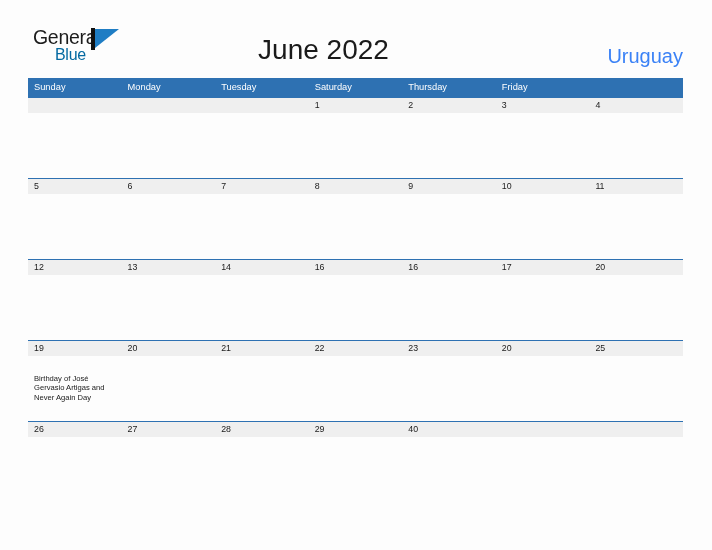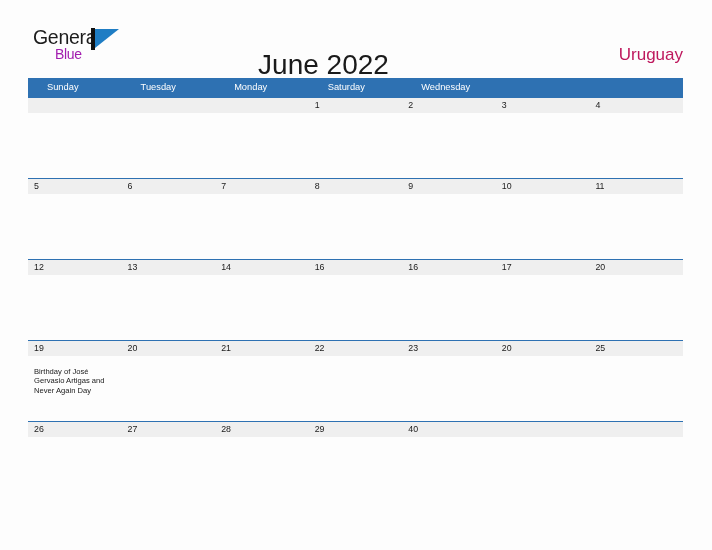--- a/index.html
+++ b/index.html
@@ -44,23 +44,23 @@
     font-size: 19.5px;
     letter-spacing: -0.3px;
     color: #1c1c1c;
     font-family: "Liberation Sans", sans-serif;
     line-height: 1;
   }
   .logo-blue {
     position: absolute;
     left: 22px;
     top: 19px;
-    font-size: 14px;
+    font-size: 16px;
     letter-spacing: -0.3px;
-    color: #a21caf;
+    color: #0369a1;
     font-family: "Liberation Sans", sans-serif;
     line-height: 1;
   }
   .logo-mark {
     position: absolute;
     left: 58px;
     top: 0px;
     width: 30px;
     height: 22px;
   }
@@ -78,37 +78,37 @@
     top: 1px;
     width: 0;
     height: 0;
     border-top: 19px solid #1f7dc4;
     border-right: 24px solid transparent;
   }
 
   .month-title {
     position: absolute;
     left: 0;
-    top: 48px;
+    top: 33px;
     width: 647px;
     text-align: center;
     font-size: 28px;
     color: #1a1a1a;
     font-weight: normal;
     letter-spacing: 0px;
     line-height: 1.2;
     font-family: "Liberation Sans", sans-serif;
   }
 
   .country {
     position: absolute;
     right: 29px;
     top: 46px;
-    font-size: 17px;
-    color: #be185d;
+    font-size: 20px;
+    color: #3b82f6;
     font-family: "Liberation Sans", sans-serif;
     line-height: 1;
   }
 
   
   .calendar {
     position: absolute;
     left: 28px;
     top: 78px;
     width: 655px;
@@ -119,21 +119,21 @@
     width: 655px;
     height: 19px;
     background: #2e71b2;
   }
   .weekday-cell {
     width: 93.571px;
     height: 28px;
     color: #ffffff;
     font-size: 9.3px;
     line-height: 19px;
-    padding-left: 19px;
+    padding-left: 6px;
     font-family: "Liberation Sans", sans-serif;
     white-space: nowrap;
     overflow: hidden;
   }
 
   .week {
     width: 655px;
     position: relative;
   }
 
@@ -158,21 +158,21 @@
   }
 
   .week-body {
     display: flex;
     width: 655px;
     height: 65px;
     background: #fdfdfd;
   }
   .event-cell {
     width: 93.571px;
-    padding: 11px 6px 0 6px;
+    padding: 18px 6px 0 6px;
     font-size: 7.6px;
     line-height: 9.4px;
     color: #1a1a1a;
     font-family: "Liberation Sans", sans-serif;
     word-wrap: break-word;
   }
   .event-cell .event-text {
     display: block;
   }
 
@@ -199,24 +199,25 @@
     <div class="month-title">June 2022</div>
 
     <div class="country">Uruguay</div>
 
   </div>
 
   <div class="calendar">
 
     <div class="weekday-row">
       <div class="weekday-cell">Sunday</div>
+      <div class="weekday-cell">Monday</div>
       <div class="weekday-cell">Tuesday</div>
-      <div class="weekday-cell">Monday</div>
       <div class="weekday-cell">Saturday</div>
-      <div class="weekday-cell">Wednesday</div>
+      <div class="weekday-cell">Thursday</div>
+      <div class="weekday-cell">Friday</div>
     </div>
 
     <div class="week">
       <div class="week-dates">
         <div class="date-cell"></div>
         <div class="date-cell"></div>
         <div class="date-cell"></div>
         <div class="date-cell">1</div>
         <div class="date-cell">2</div>
         <div class="date-cell">3</div>

